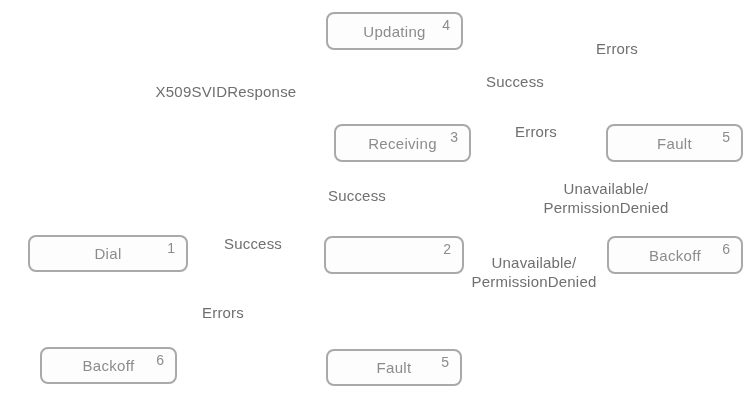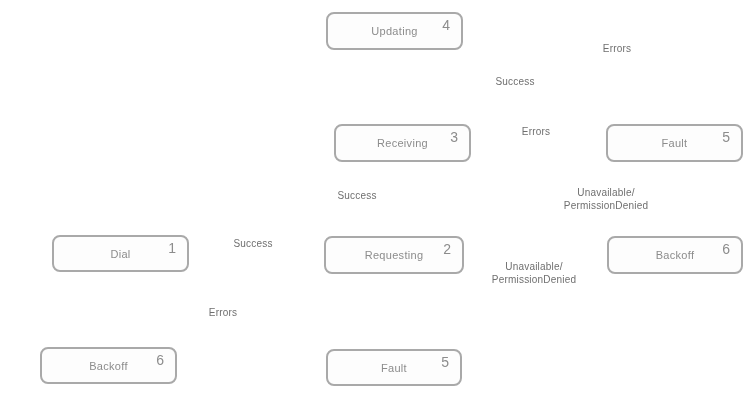--- a/index.html
+++ b/index.html
@@ -19,47 +19,47 @@
     position: absolute;
     box-sizing: border-box;
     background: #fdfdfd;
     border: 2px solid #a9a9a9;
     border-radius: 8px;
     display: flex;
     align-items: center;
     justify-content: center;
   }
   .state .state-label {
-    font-size: 11px;
+    font-size: 15px;
     color: #8c8c8c;
     letter-spacing: 0.3px;
     text-align: right;
   }
   .state .state-number {
     position: absolute;
     top: 3px;
     right: 11px;
     font-size: 14px;
     color: #8c8c8c;
   }
   .edge-label {
     position: absolute;
     transform: translate(-50%, -50%);
-    font-size: 10px;
+    font-size: 15px;
     line-height: 1.25;
     color: #6f6f6f;
     text-align: center;
     white-space: pre-line;
     letter-spacing: 0.2px;
   }
   
   #st-updating       { left: 326px; top: 12px;  width: 137px; height: 38px; }
   #st-receiving      { left: 334px; top: 124px; width: 137px; height: 38px; }
   #st-requesting     { left: 324px; top: 236px; width: 140px; height: 38px; }
-  #st-dial           { left: 52px;  top: 235px; width: 137px; height: 37px; }
+  #st-dial           { left: 28px;  top: 235px; width: 160px; height: 37px; }
   #st-fault-right    { left: 606px; top: 124px; width: 137px; height: 38px; }
   #st-backoff-right  { left: 607px; top: 236px; width: 136px; height: 38px; }
   #st-backoff-bottom { left: 40px;  top: 347px; width: 137px; height: 37px; }
   #st-fault-bottom   { left: 326px; top: 349px; width: 136px; height: 37px; }
 
   #lb-x509      { left: 226px; top: 92px;  }
   #lb-errors-top    { left: 617px; top: 49px;  }
   #lb-success-upper { left: 515px; top: 82px;  }
   #lb-errors-mid    { left: 536px; top: 132px; }
   #lb-success-mid   { left: 357px; top: 196px; }
@@ -78,21 +78,20 @@
     <span class="state-label">Updating</span>
     <span class="state-number">4</span>
   </div>
 
   <div class="state" id="st-receiving">
     <span class="state-label">Receiving</span>
     <span class="state-number">3</span>
   </div>
 
   <div class="state" id="st-requesting">
-    <span class="state-label">Requesting</span>
     <span class="state-number">2</span>
   </div>
 
   <div class="state" id="st-dial">
     <span class="state-label">Dial</span>
     <span class="state-number">1</span>
   </div>
 
   <div class="state" id="st-fault-right">
     <span class="state-label">Fault</span>
@@ -107,20 +106,21 @@
   <div class="state" id="st-backoff-bottom">
     <span class="state-label">Backoff</span>
     <span class="state-number">6</span>
   </div>
 
   <div class="state" id="st-fault-bottom">
     <span class="state-label">Fault</span>
     <span class="state-number">5</span>
   </div>
 
+  <div class="edge-label" id="lb-x509">X509SVIDResponse</div>
   <div class="edge-label" id="lb-errors-top">Errors</div>
   <div class="edge-label" id="lb-success-upper">Success</div>
   <div class="edge-label" id="lb-errors-mid">Errors</div>
   <div class="edge-label" id="lb-success-mid">Success</div>
   <div class="edge-label" id="lb-unavail-upper">Unavailable/
 PermissionDenied</div>
   <div class="edge-label" id="lb-success-left">Success</div>
   <div class="edge-label" id="lb-unavail-lower">Unavailable/
 PermissionDenied</div>
   <div class="edge-label" id="lb-errors-bottom">Errors</div>

